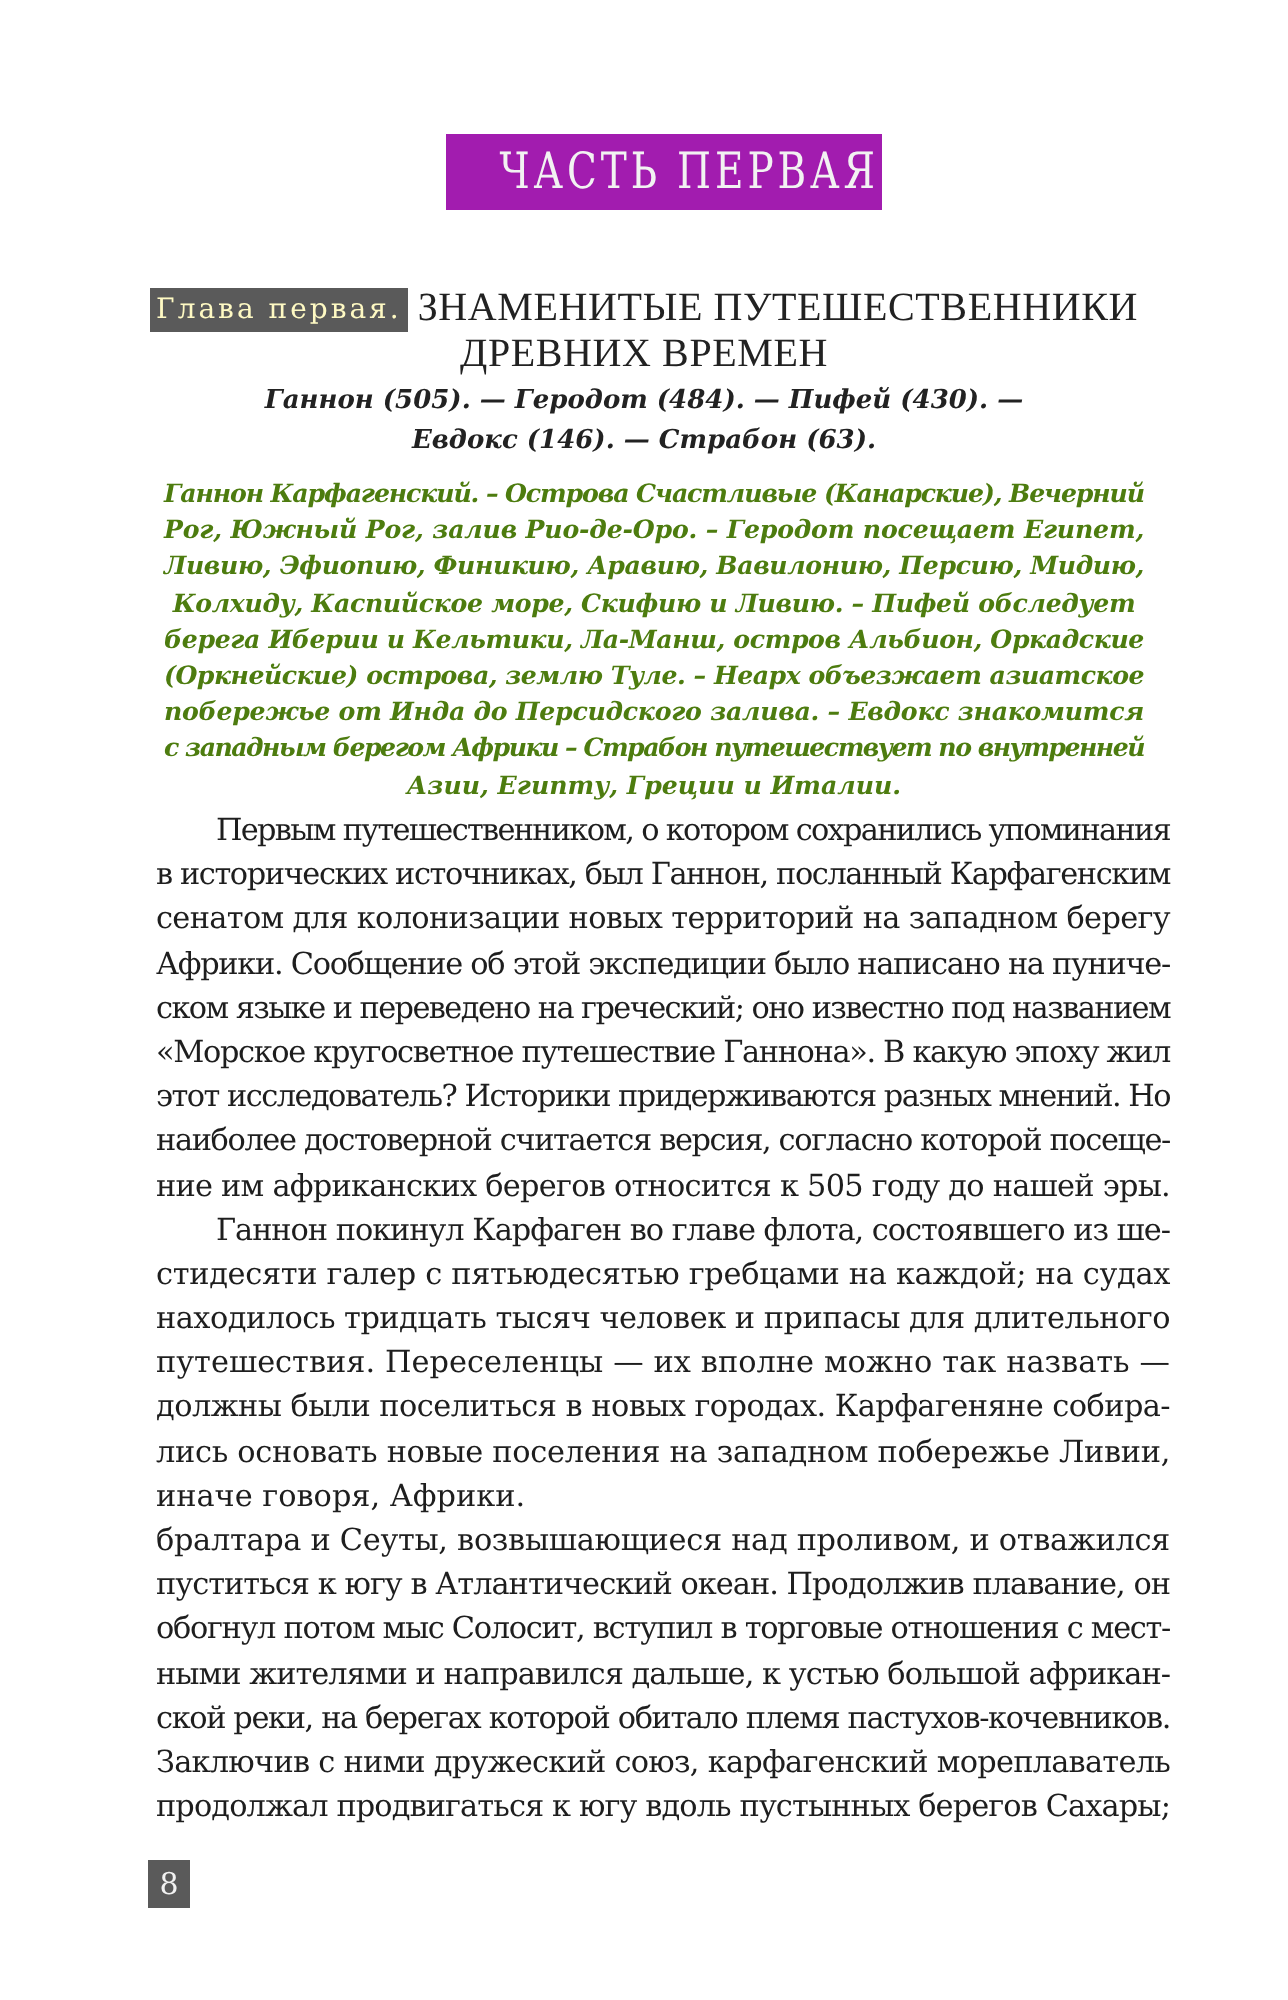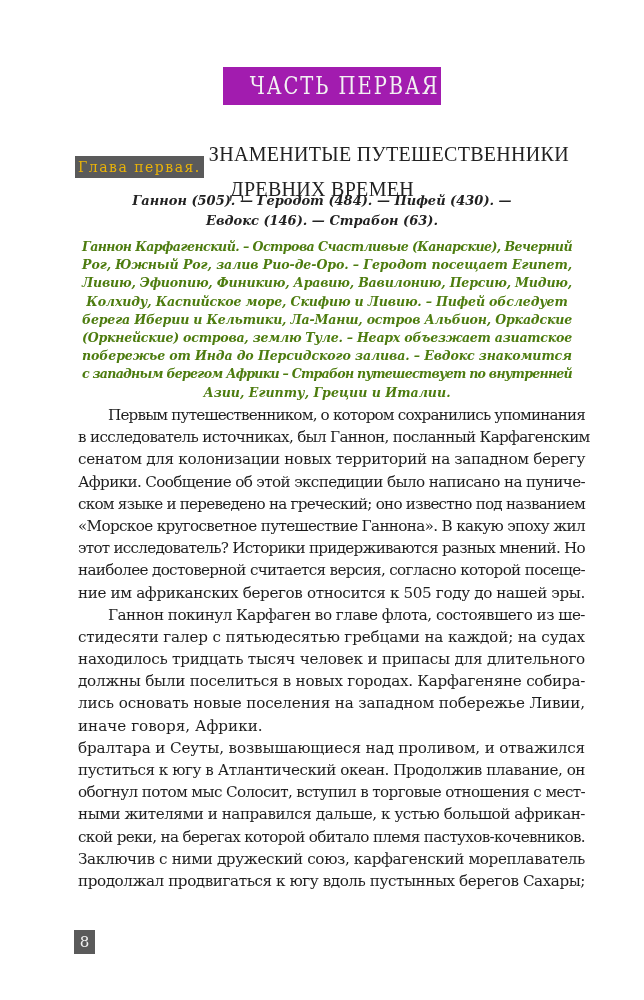--- a/index.html
+++ b/index.html
@@ -10,23 +10,23 @@
     font-family:"DejaVu Serif", serif; font-size:25px; letter-spacing:2.5px;
     line-height:38px; text-align:center; white-space:nowrap;
     transform-origin:center; 
   }
   .part-title span { display:inline-block; transform:scaleX(0.78); }
   .chapter {
     position:absolute; left:0; top:143px; width:644px; text-align:center;
     font-family:"Liberation Serif", serif; font-size:20px; line-height:23px; color:#222;
   }
   .chapter .label {
-    display:inline-block; background:#5a5a5a; color:#eab308; padding:0 3px;
+    display:inline-block; background:#5a5a5a; color:#fef9c3; padding:0 3px;
     font-family:"DejaVu Serif", serif; font-size:14px; letter-spacing:1.5px; line-height:22px;
-    vertical-align:top; margin-top:13px;
+    vertical-align:top; margin-top:1px;
   }
   .chapter .t { letter-spacing:0.3px; }
   .subtitle {
     position:absolute; left:0; top:191px; width:644px; text-align:center;
     font-family:"DejaVu Serif", serif; font-style:italic; font-weight:bold; font-size:13px; line-height:20px; color:#222;
   }
   .synopsis {
     position:absolute; left:82px; top:238px; width:490px; text-align:center;
     font-family:"DejaVu Serif", serif; font-style:italic; font-weight:bold; font-size:12.6px; line-height:18.2px; color:#4d7c0f;
   }
@@ -66,31 +66,32 @@
   <div style="letter-spacing: -0.165px;">Колхиду, Каспийское море, Скифию и Ливию. – Пифей обследует</div>
   <div style="letter-spacing: -0.194px;">берега Иберии и Кельтики, Ла-Манш, остров Альбион, Оркадские</div>
   <div style="letter-spacing: -0.249px;">(Оркнейские) острова, землю Туле. – Неарх объезжает азиатское</div>
   <div style="letter-spacing: -0.132px;">побережье от Инда до Персидского залива. – Евдокс знакомится</div>
   <div style="letter-spacing: -0.752px;">с западным берегом Африки – Страбон путешествует по внутренней</div>
   <div>Азии, Египту, Греции и Италии.</div>
 </div>
 
 <div class="body-text" id="body-text">
     <span class="ln indent" style="white-space: nowrap; letter-spacing: -0.844px;">Первым путешественником, о котором сохранились упоминания</span>
-    <span class="ln" style="white-space: nowrap; letter-spacing: -0.695px;">в исследователь источниках, был Ганнон, посланный Карфагенским</span>
+    <span class="ln" style="white-space: nowrap; letter-spacing: -0.695px;">в исторических источниках, был Ганнон, посланный Карфагенским</span>
     <span class="ln" style="white-space: nowrap; letter-spacing: -0.326px;">сенатом для колонизации новых территорий на западном берегу</span>
     <span class="ln" style="white-space: nowrap; letter-spacing: -0.642px;">Африки. Сообщение об этой экспедиции было написано на пуниче-</span>
     <span class="ln" style="white-space: nowrap; letter-spacing: -0.788px;">ском языке и переведено на греческий; оно известно под названием</span>
     <span class="ln" style="white-space: nowrap; letter-spacing: -0.67px;">«Морское кругосветное путешествие Ганнона». В какую эпоху жил</span>
     <span class="ln" style="white-space: nowrap; letter-spacing: -0.759px;">этот исследователь? Историки придерживаются разных мнений. Но</span>
     <span class="ln" style="white-space: nowrap; letter-spacing: -0.675px;">наиболее достоверной считается версия, согласно которой посеще-</span>
     <span class="ln last" style="white-space: nowrap; letter-spacing: -0.376px;">ние им африканских берегов относится к 505 году до нашей эры.</span>
     <span class="ln indent" style="white-space: nowrap; letter-spacing: -0.516px;">Ганнон покинул Карфаген во главе флота, состоявшего из ше-</span>
     <span class="ln" style="white-space: nowrap; letter-spacing: -0.152px;">стидесяти галер с пятьюдесятью гребцами на каждой; на судах</span>
     <span class="ln" style="white-space: nowrap; letter-spacing: -0.246px;">находилось тридцать тысяч человек и припасы для длительного</span>
+    <span class="ln" style="white-space: nowrap;">путешествия. Переселенцы — их вполне можно так назвать —</span>
     <span class="ln" style="white-space: nowrap; letter-spacing: -0.275px;">должны были поселиться в новых городах. Карфагеняне собира-</span>
     <span class="ln" style="white-space: nowrap; letter-spacing: -0.147px;">лись основать новые поселения на западном побережье Ливии,</span>
     <span class="ln last" style="white-space: nowrap;">иначе говоря, Африки.</span>
     <span class="ln" style="white-space: nowrap; letter-spacing: -0.152px;">бралтара и Сеуты, возвышающиеся над проливом, и отважился</span>
     <span class="ln" style="white-space: nowrap; letter-spacing: -0.483px;">пуститься к югу в Атлантический океан. Продолжив плавание, он</span>
     <span class="ln" style="white-space: nowrap; letter-spacing: -0.65px;">обогнул потом мыс Солосит, вступил в торговые отношения с мест-</span>
     <span class="ln" style="white-space: nowrap; letter-spacing: -0.48px;">ными жителями и направился дальше, к устью большой африкан-</span>
     <span class="ln" style="white-space: nowrap; letter-spacing: -0.683px;">ской реки, на берегах которой обитало племя пастухов-кочевников.</span>
     <span class="ln" style="white-space: nowrap; letter-spacing: -0.369px;">Заключив с ними дружеский союз, карфагенский мореплаватель</span>
     <span class="ln" style="white-space: nowrap; letter-spacing: -0.444px;">продолжал продвигаться к югу вдоль пустынных берегов Сахары;</span>

